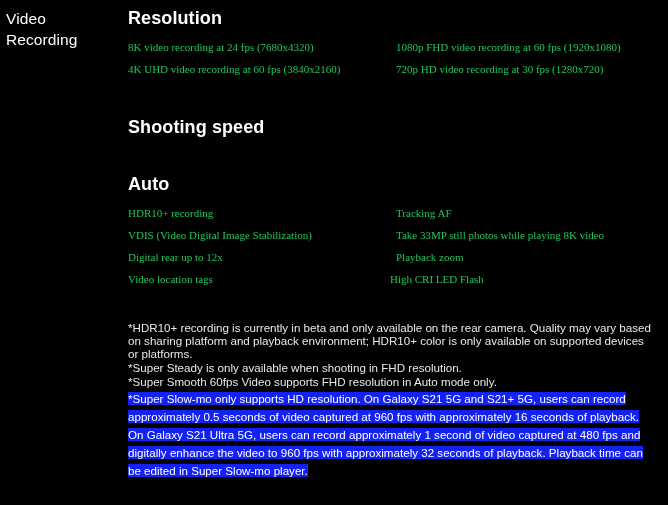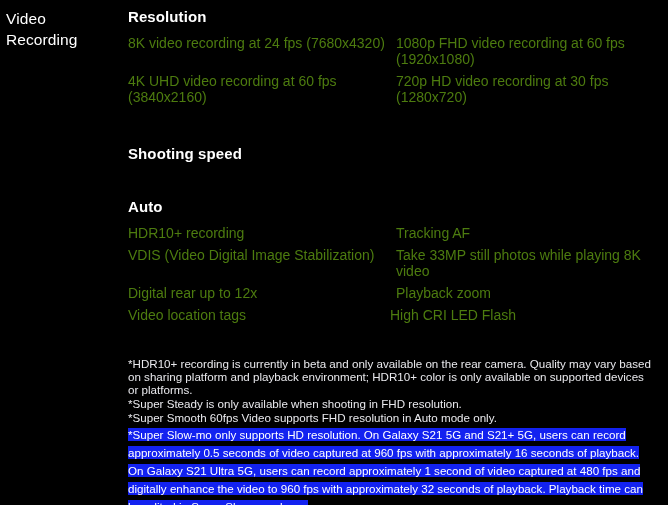--- a/index.html
+++ b/index.html
@@ -36,42 +36,43 @@
     letter-spacing: 0.1px;
   }
   .right-col {
     flex: 1 1 auto;
     padding-top: 2px;
   }
   .section {
     margin-bottom: 4px;
   }
   .section-title {
-    font-size: 15px;
+    font-size: 18px;
     font-weight: 700;
     color: #ffffff;
     margin: 0 0 10px 0;
     letter-spacing: 0.1px;
   }
   .section-space-resolution { margin-top: 0px; }
   .section-space-shooting { margin-top: 34px; }
   .section-space-other { margin-top: 36px; }
   .rows {
     display: flex;
     flex-direction: column;
   }
   .row {
     display: flex;
     flex-direction: row;
     margin-bottom: 6px;
   }
   .cell {
-    font-size: 14px;
+    font-size: 11px;
     line-height: 16px;
-    color: #4d7c0f;
+    color: #22c55e;
+    font-family: Liberation Serif, serif;
   }
   .cell-left {
     width: 268px;
     flex: 0 0 268px;
   }
   .cell-right {
     flex: 1 1 auto;
   }
   .notes {
     margin-top: 28px;

